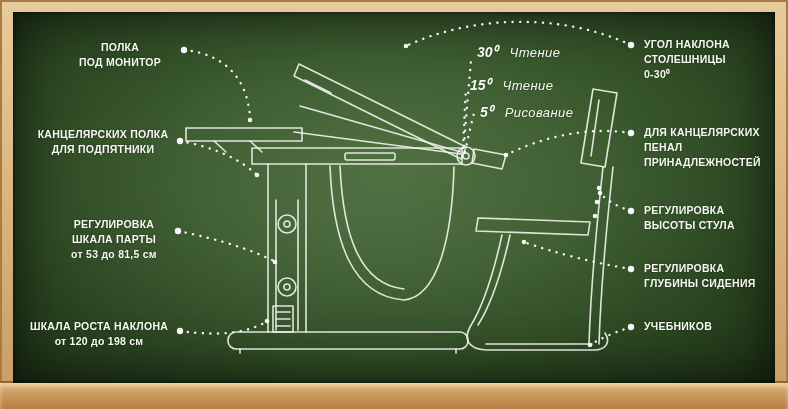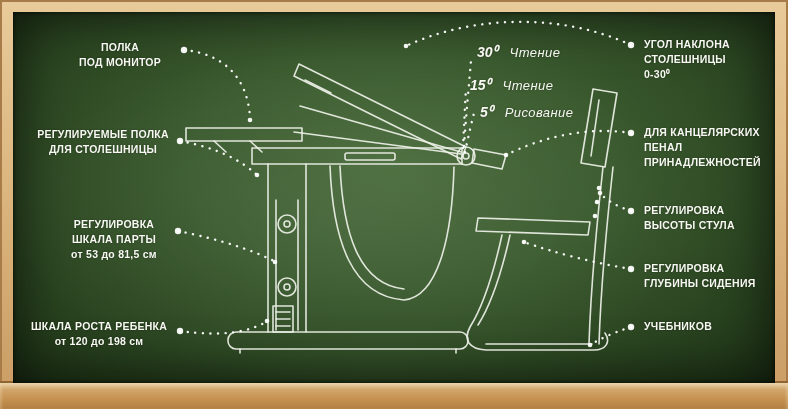--- a/index.html
+++ b/index.html
@@ -142,30 +142,30 @@
       <path class="dotted" d="M463,148 C464,126 465,106 466,88"></path>
       <path class="dotted" d="M465,152 C468,138 471,125 474,113"></path>
     </g>
   </svg>
 
   <div class="label" style="left:70px;top:40px;width:100px">
     <span>ПОЛКА</span>
     <span>ПОД МОНИТОР</span>
   </div>
   <div class="label" style="left:34px;top:127px;width:138px">
-    <span>РЕГУЛИРУЕМЫЕ ПОЛКА</span>
-    <span>ДЛЯ СТОЛЕШНИЦЫ</span>
+    <span>КАНЦЕЛЯРСКИХ ПОЛКА</span>
+    <span>ДЛЯ ПОДПЯТНИКИ</span>
   </div>
   <div class="label" style="left:58px;top:217px;width:112px">
     <span>РЕГУЛИРОВКА</span>
     <span>ШКАЛА ПАРТЫ</span>
     <span>от 53 до 81,5 см</span>
   </div>
   <div class="label" style="left:26px;top:319px;width:146px">
-    <span>ШКАЛА РОСТА РЕБЕНКА</span>
+    <span>ШКАЛА РОСТА НАКЛОНА</span>
     <span>от 120 до 198 см</span>
   </div>
 
   <div class="label right" style="left:644px;top:37px;width:130px">
     <span>УГОЛ НАКЛОНА</span>
     <span>СТОЛЕШНИЦЫ</span>
     <span>0-30⁰</span>
   </div>
   <div class="label right" style="left:644px;top:125px;width:130px">
     <span>ДЛЯ КАНЦЕЛЯРСКИХ</span>

